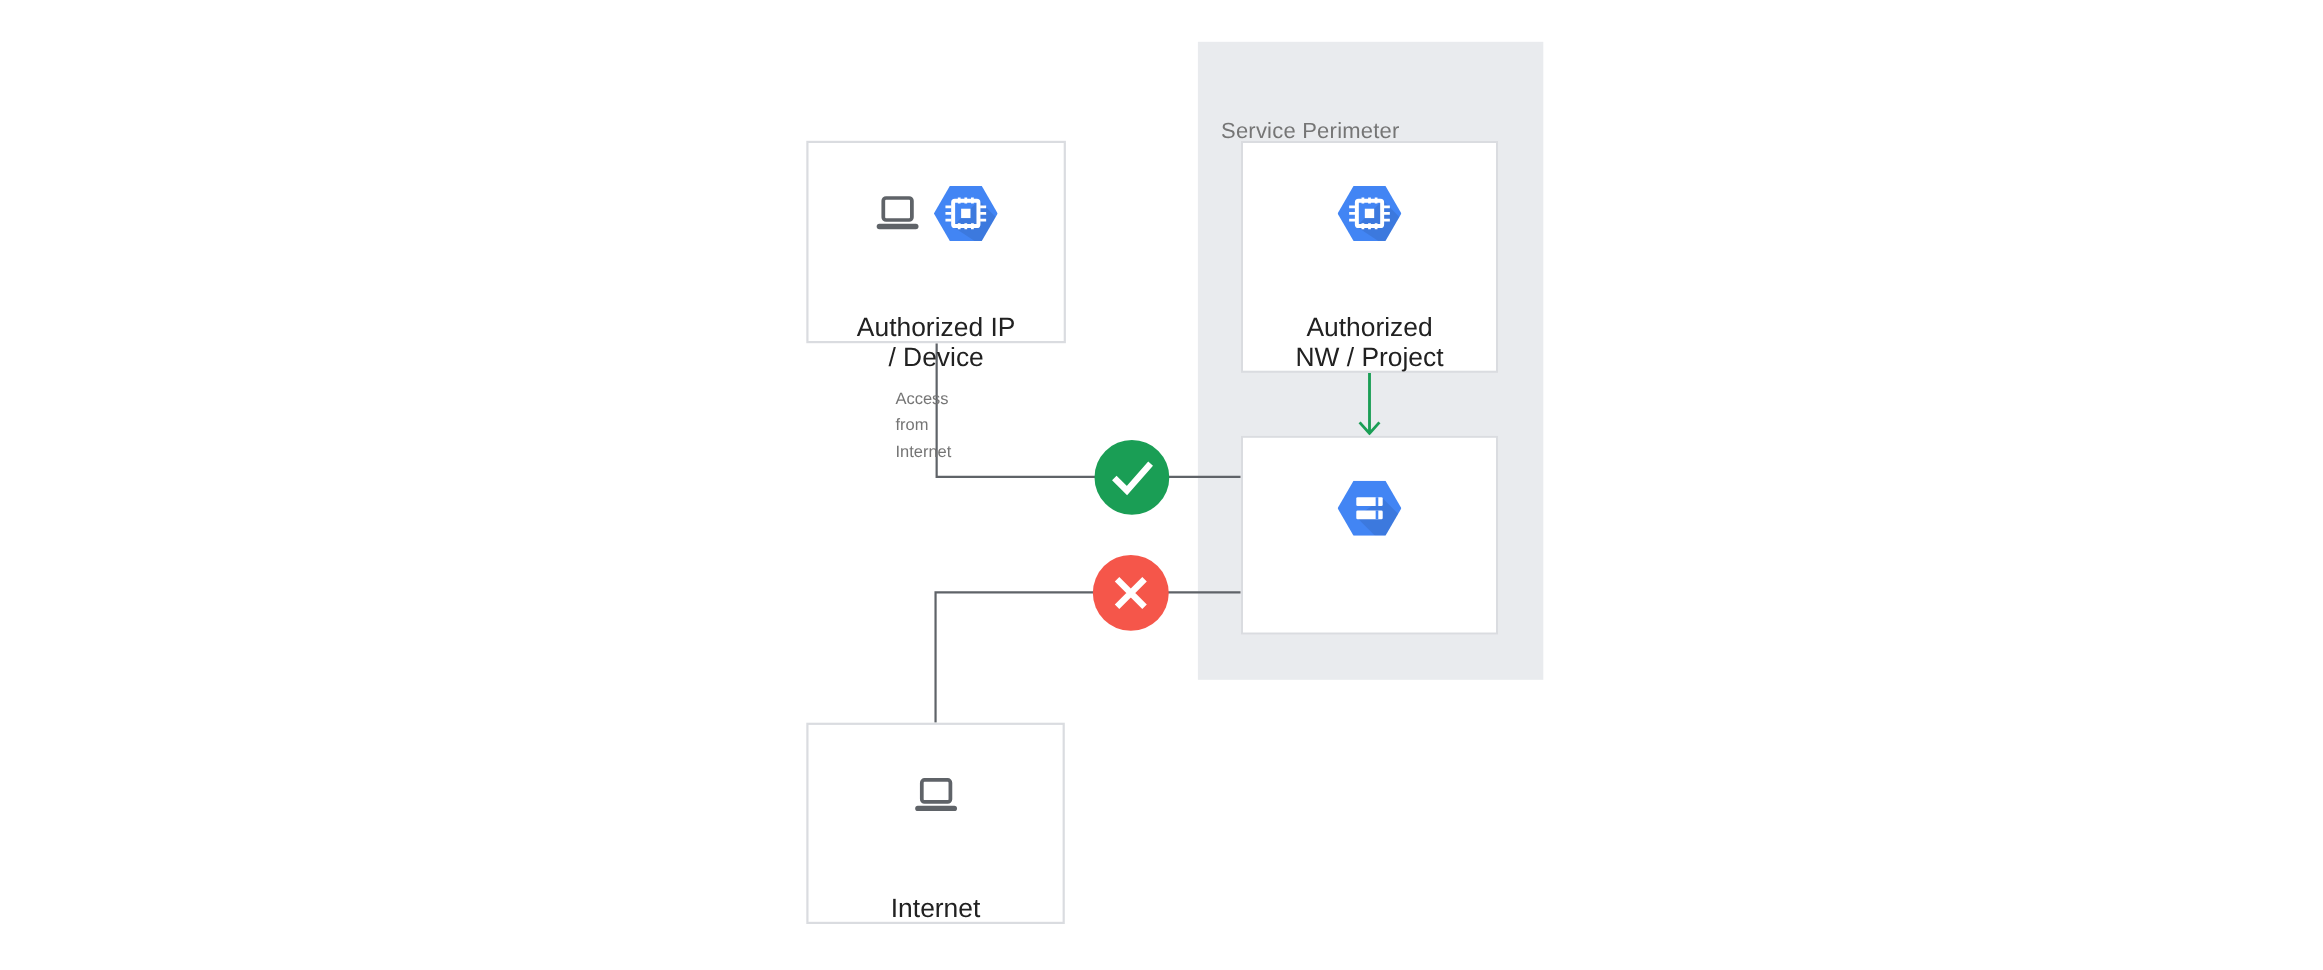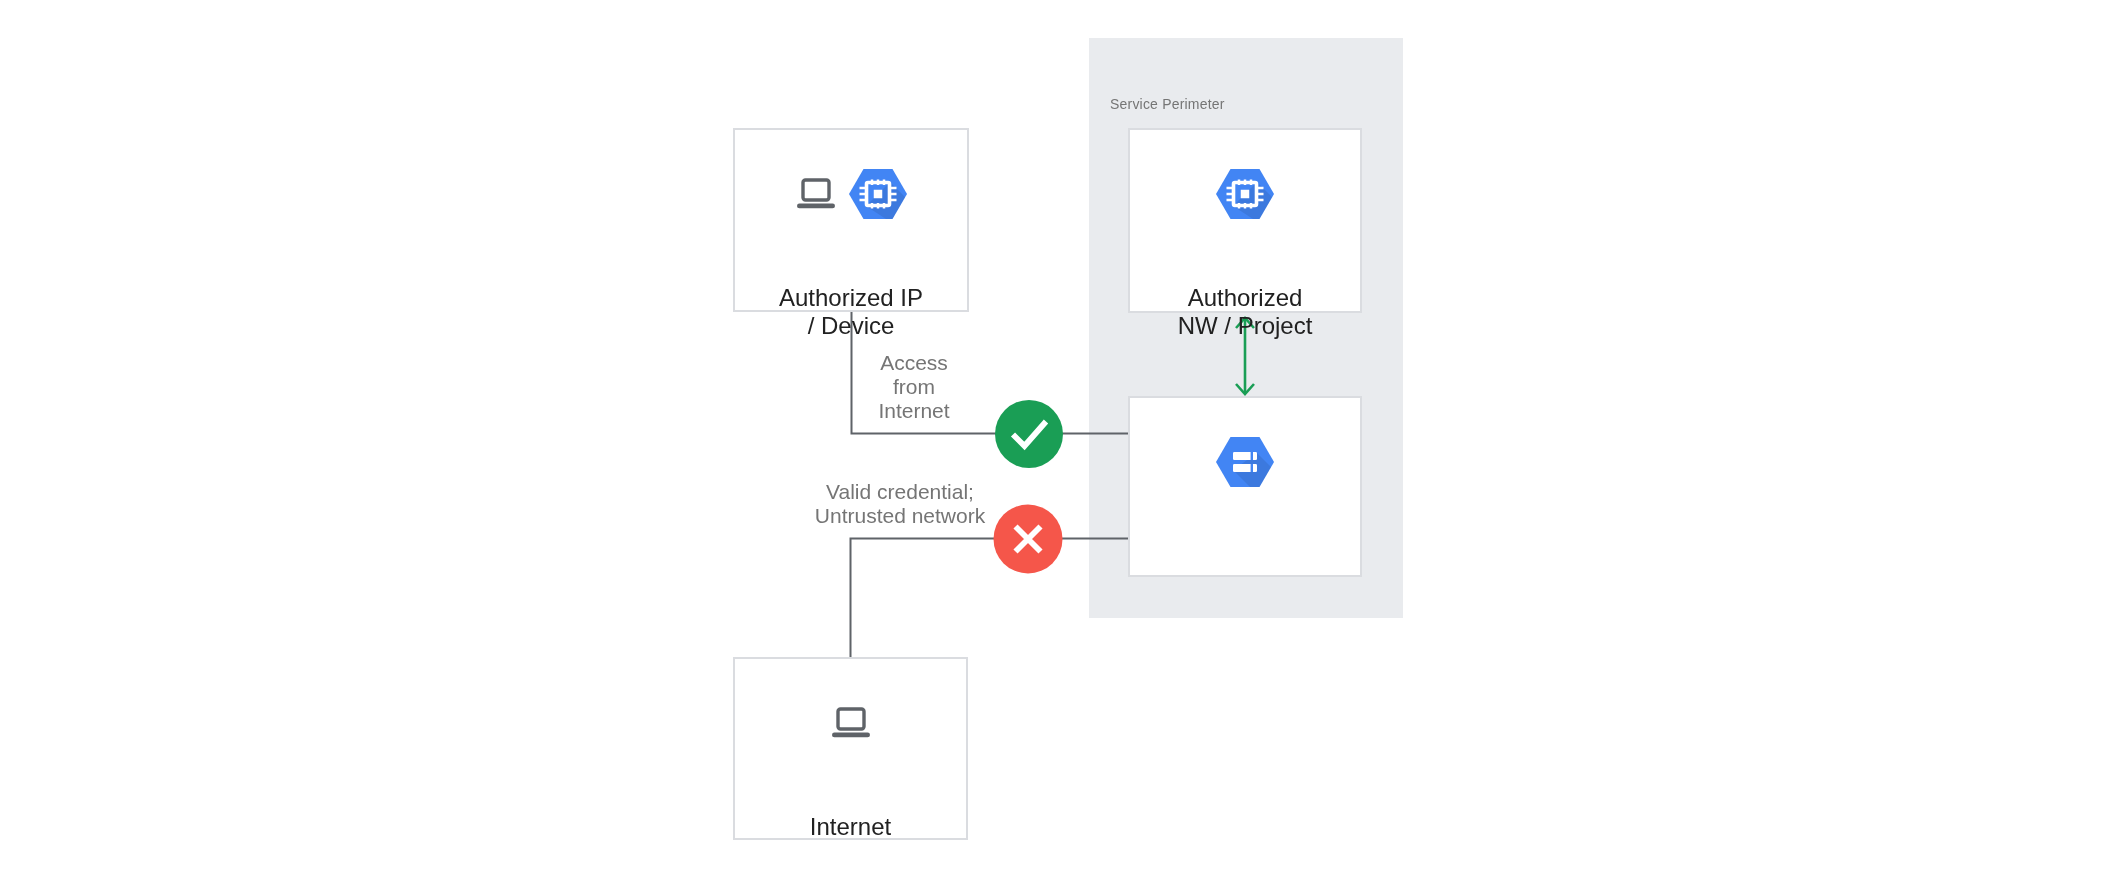--- a/index.html
+++ b/index.html
@@ -6,37 +6,37 @@
     --gcp-blue:#4285F4; --allowed-green:#1A9E55; --denied-red:#F5564A;
     --panel-bg:#E9EBEE; --box-border:#DADCE0; --wire-gray:#5F6368;
     --text-dark:#212121; --text-gray:#757575; --icon-gray:#5F6368;
   }
   *{margin:0;padding:0;box-sizing:border-box;}
   body{background:#fff;font-family:"Liberation Sans","DejaVu Sans",sans-serif;}
   .canvas{position:relative;width:2112px;height:882px;background:#fff;overflow:hidden;}
 
   .perimeter{position:absolute;left:1089px;top:38px;width:314px;height:580px;
     background:var(--panel-bg);}
-  .perimeter-label{position:absolute;left:21px;top:58px;font-size:14px;
+  .perimeter-label{position:absolute;left:21px;top:70px;font-size:20px;
     color:var(--text-gray);letter-spacing:.2px;}
 
   .connectors{position:absolute;left:0;top:0;width:2112px;height:882px;pointer-events:none;}
   .wire{fill:none;stroke:var(--wire-gray);stroke-width:2;}
   .garrow{fill:none;stroke:var(--allowed-green);stroke-width:2.6;}
   .badge-green{fill:var(--allowed-green);}
   .badge-red{fill:var(--denied-red);}
   .mark{fill:none;stroke:#fff;stroke-width:5.8;stroke-linecap:butt;stroke-linejoin:miter;}
 
   .node{position:absolute;background:#fff;border:2px solid var(--box-border);}
   .node-icons{position:absolute;left:0;right:0;top:38px;height:52px;
     display:flex;align-items:center;justify-content:center;gap:13px;}
   .node-label{position:absolute;left:0;right:0;top:112px;text-align:center;
     font-size:24px;line-height:28px;color:var(--text-dark);white-space:pre-line;margin-top:42px;}
 
-  .edge-label{position:absolute;text-align:center;font-size:21px;line-height:24px;
+  .edge-label{position:absolute;font-size:15px;line-height:24px;
     color:var(--text-gray);white-space:pre-line;}
 </style>
 </head>
 <body>
 
 <div class="canvas">
 
   <div class="perimeter">
     <div class="perimeter-label">Service Perimeter</div>
   </div>
@@ -78,21 +78,21 @@
         <polygon points="41,13 58,30 58,50 37,50 17,37" clip-path="url(#hexclip-ip)" fill="rgba(0,0,0,0.09)"></polygon>
         <path d="M23 10.5 V16 M29 10.5 V16 M35 10.5 V16 M23 34 V39.5 M29 34 V39.5 M35 34 V39.5 M10.5 19 H16 M10.5 25 H16 M10.5 31 H16 M42 19 H47.5 M42 25 H47.5 M42 31 H47.5" stroke="#fff" stroke-width="2.5"></path>
         <rect x="17.5" y="13.5" width="23" height="23" rx="1.5" fill="none" stroke="#fff" stroke-width="3.6"></rect>
         <rect x="24.75" y="20.75" width="8.5" height="8.5" fill="#fff"></rect>
       </svg>
     </div>
     <div class="node-label">Authorized IP
 / Device</div>
   </div>
 
-  <div class="node" style="left:1128px;top:128px;width:234px;height:185px;padding-left:24px;">
+  <div class="node" style="left:1128px;top:128px;width:234px;height:211px;padding-left:24px;">
     <div class="node-icons">
       <svg width="58" height="50" viewBox="0 0 58 50">
         <defs>
             <clipPath id="hexclip-nw">
               <polygon points="14.5,0 43.5,0 58,25 43.5,50 14.5,50 0,25"></polygon>
             </clipPath>
           </defs>
         <polygon points="14.5,0 43.5,0 58,25 43.5,50 14.5,50 0,25" fill="var(--gcp-blue)"></polygon>
         <polygon points="41,13 58,30 58,50 37,50 17,37" clip-path="url(#hexclip-nw)" fill="rgba(0,0,0,0.09)"></polygon>
         <path d="M23 10.5 V16 M29 10.5 V16 M35 10.5 V16 M23 34 V39.5 M29 34 V39.5 M35 34 V39.5 M10.5 19 H16 M10.5 25 H16 M10.5 31 H16 M42 19 H47.5 M42 25 H47.5 M42 31 H47.5" stroke="#fff" stroke-width="2.5"></path>
@@ -129,16 +129,14 @@
         <rect x="1" y="25.5" width="38" height="4.8" rx="2.4" fill="var(--icon-gray)"></rect>
       </svg>
     </div>
     <div class="node-label">Internet</div>
   </div>
 
   <div class="edge-label" style="left:814px;top:351px;width:200px;">Access
 from
 Internet</div>
 
-  <div class="edge-label" style="left:780px;top:480px;width:240px;">Valid credential;
-Untrusted network</div>
 
 </div>
 
 </body></html>

